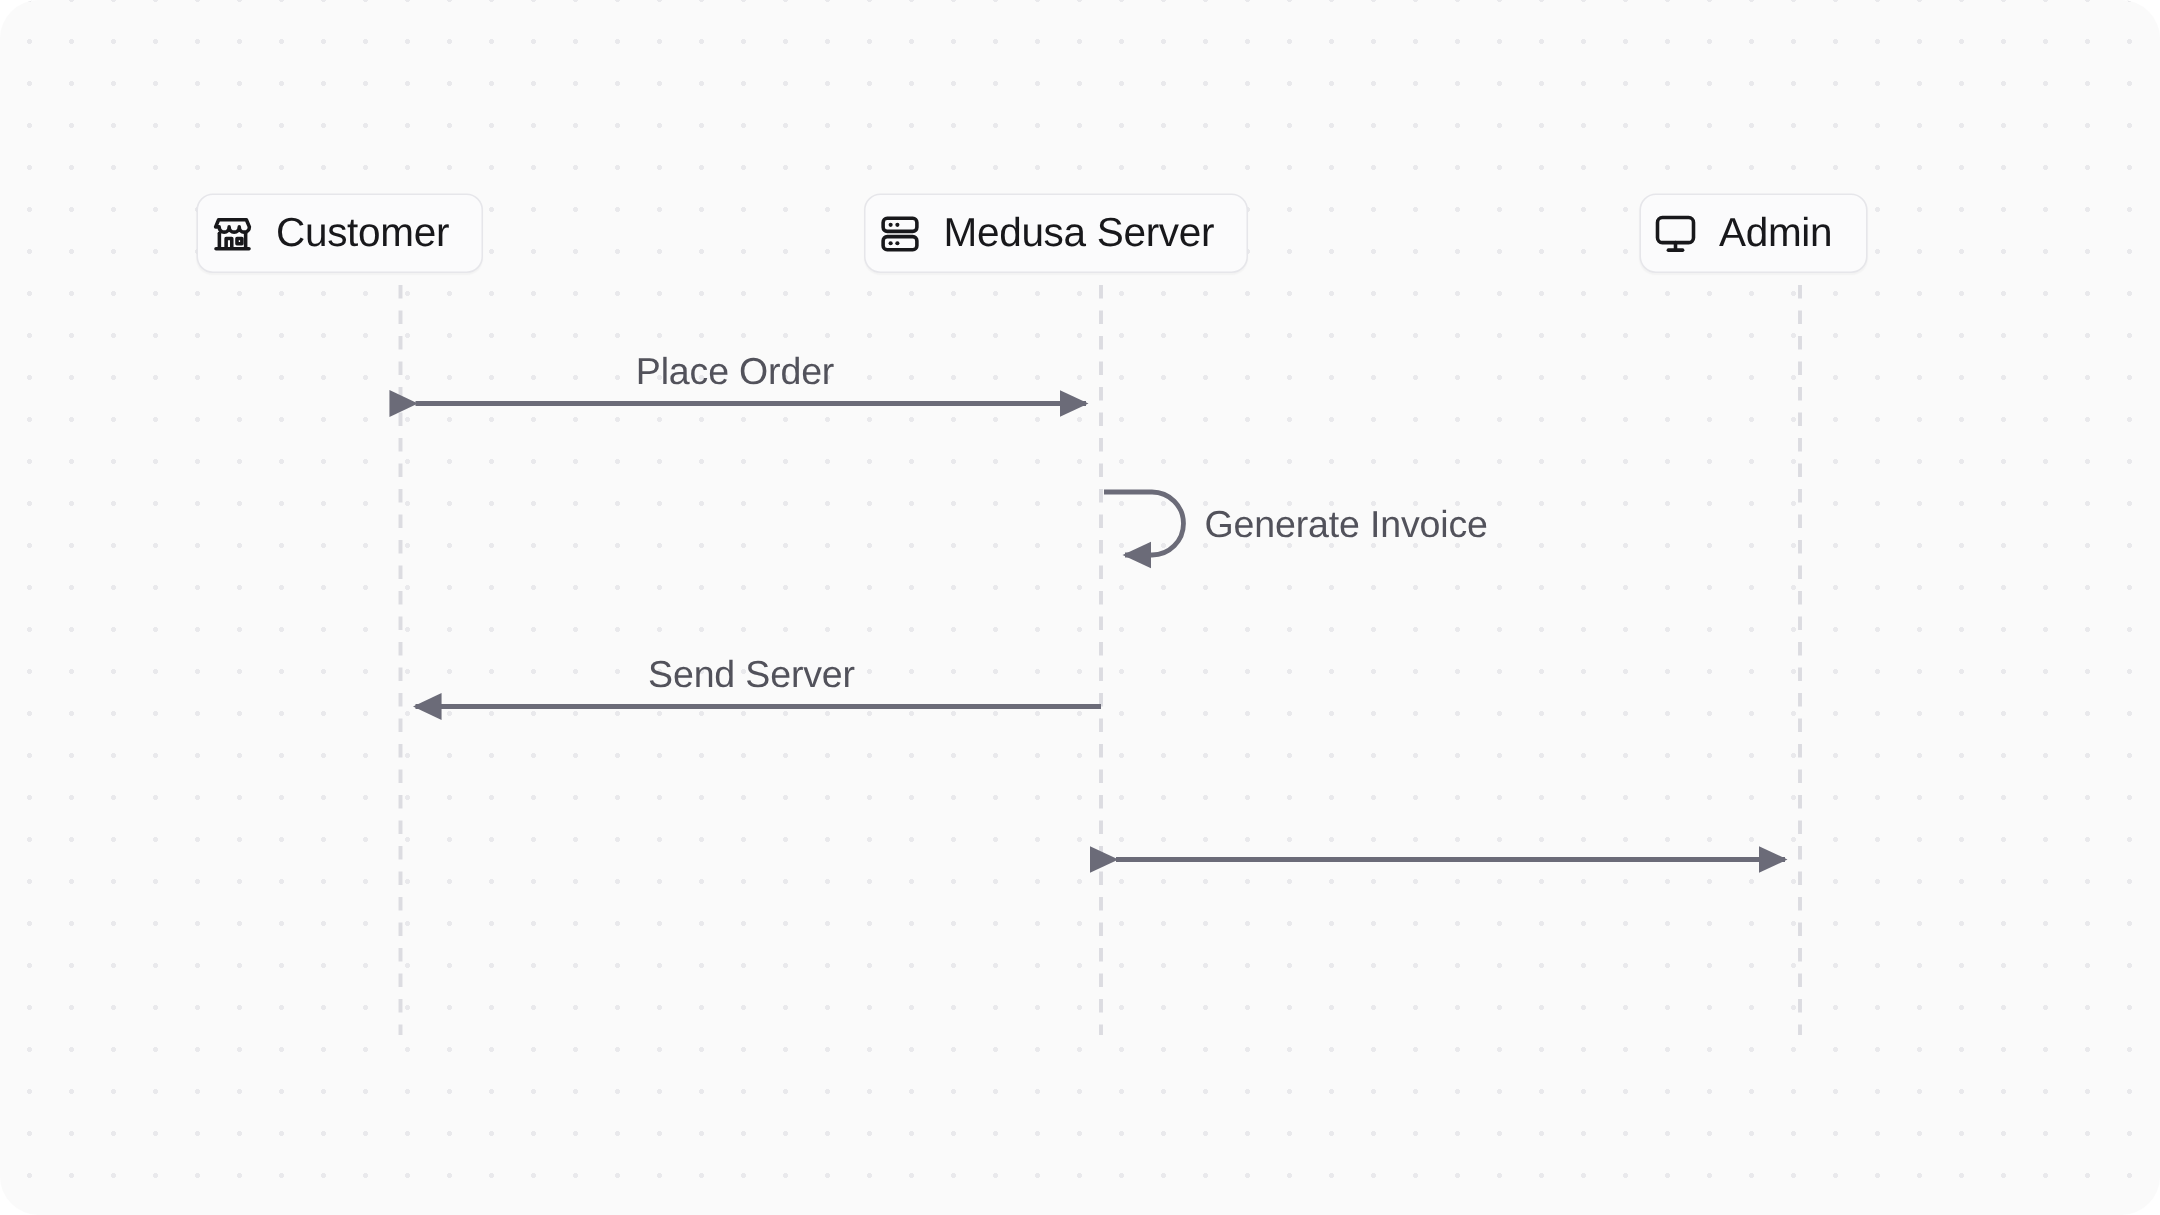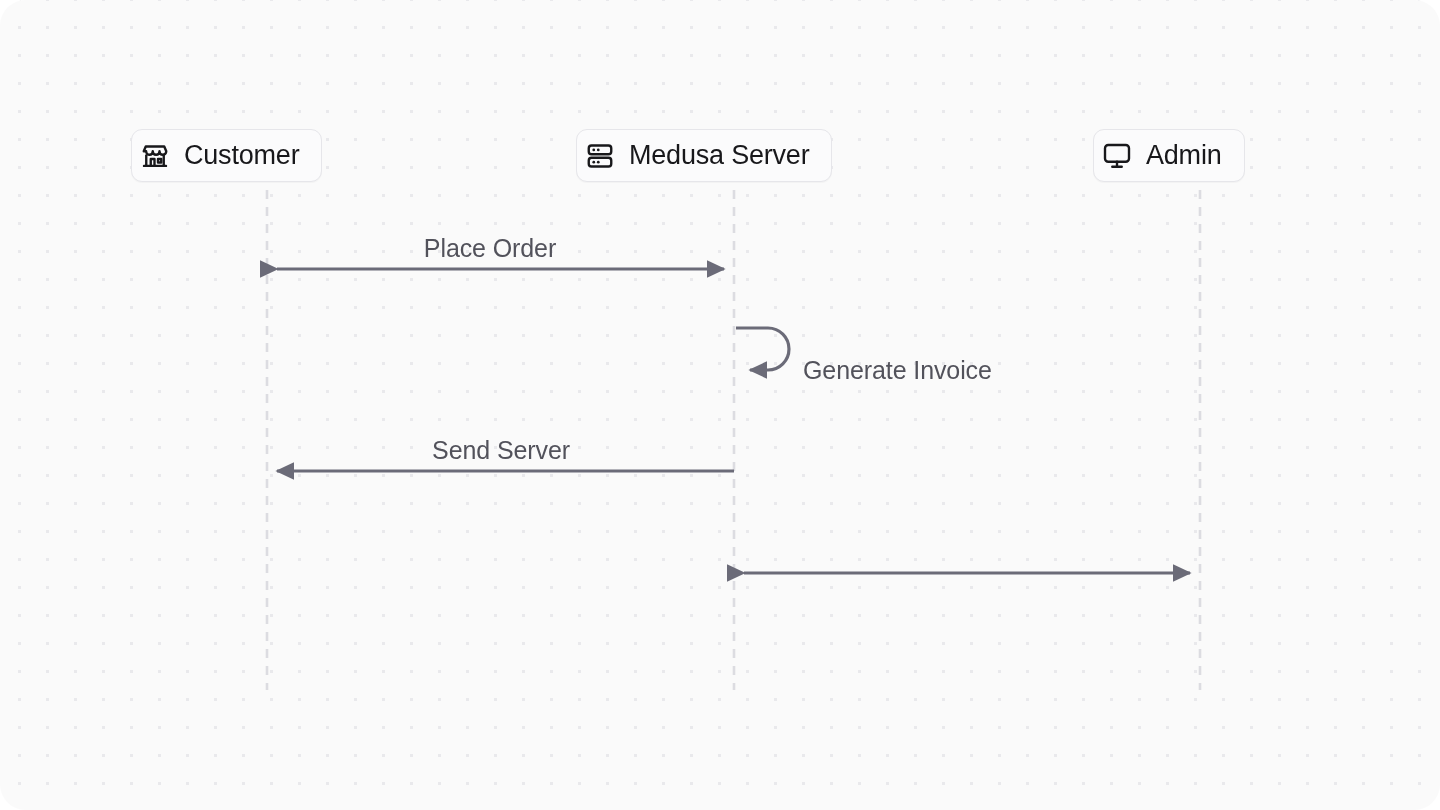--- a/index.html
+++ b/index.html
@@ -133,18 +133,18 @@
     <svg class="actor-icon" viewBox="0 0 24 24" fill="none" stroke="#18181b" stroke-width="1.9" stroke-linecap="round" stroke-linejoin="round">
       <rect x="2.4" y="3.2" width="19.2" height="13.4" rx="2.6"></rect>
       <path d="M12 16.6 L12 19.6"></path>
       <path d="M8.2 20.6 L15.8 20.6"></path>
     </svg>
     <span class="actor-label">Admin</span>
   </div>
 
   <div class="msg-label centered" style="left:490px; top:236px;">Place Order</div>
 
-  <div class="msg-label" style="left:803px; top:338px;margin-top:20px;">Generate Invoice</div>
+  <div class="msg-label" style="left:803px; top:338px;">Generate Invoice</div>
 
   <div class="msg-label centered" style="left:501px; top:438px;">Send Server</div>
 
 
 </div>
 
 </body></html>

